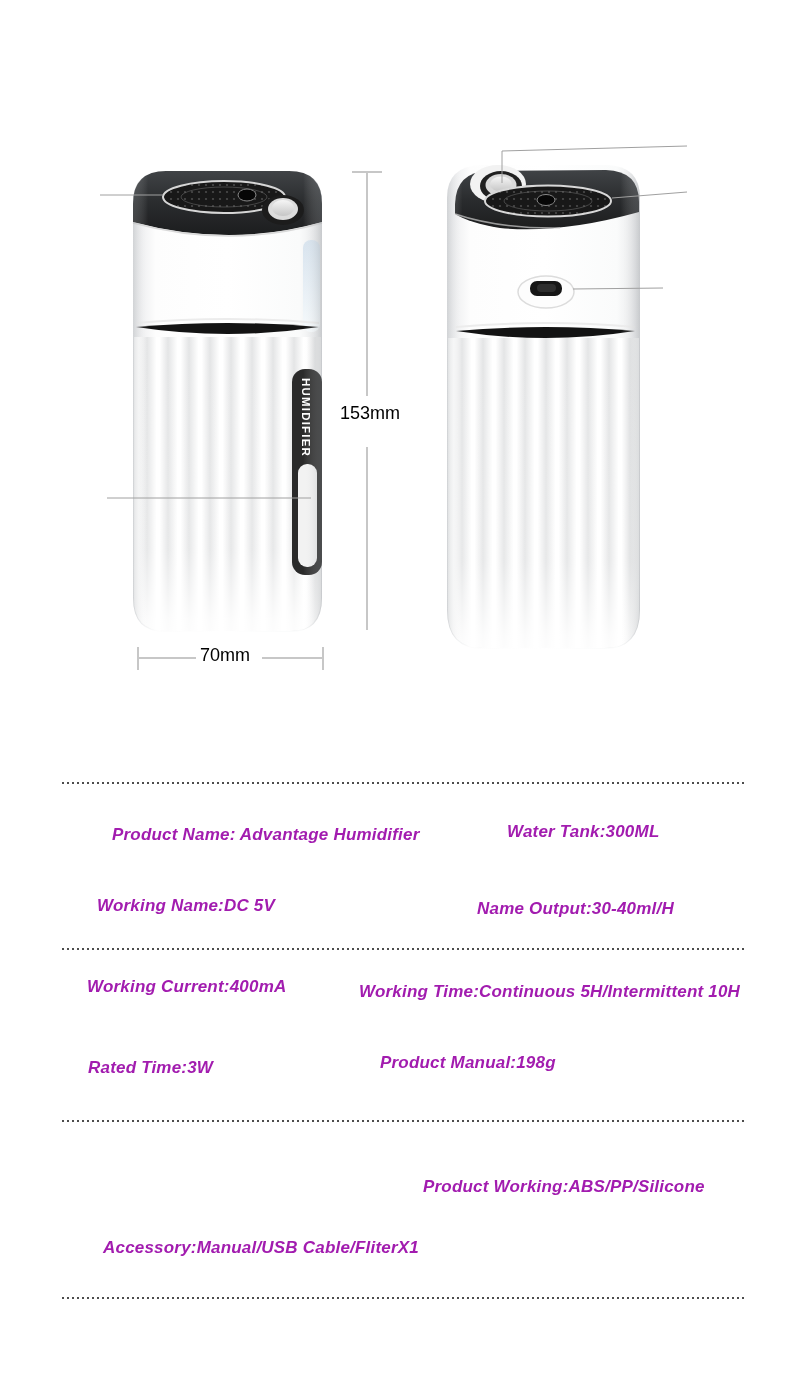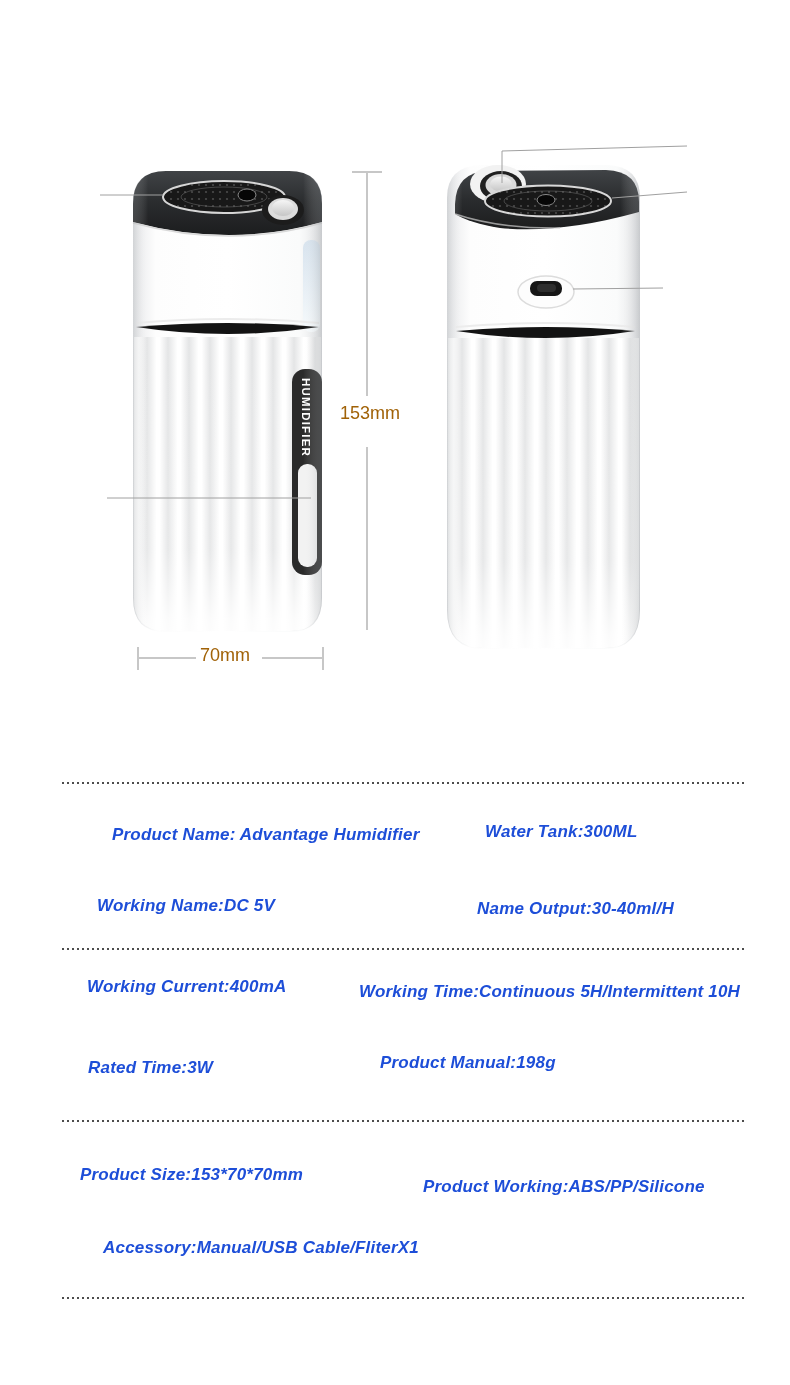--- a/index.html
+++ b/index.html
@@ -3,25 +3,25 @@
 <meta charset="utf-8">
 <style>
   html,body{margin:0;padding:0;background:#ffffff;}
   .stage{
     position:relative;width:790px;height:1385px;background:#fff;
     font-family:"Liberation Sans",sans-serif;overflow:hidden;
   }
   .photos{position:absolute;left:0;top:0;}
   .dim{
     position:absolute;font:400 18px/19px "Liberation Sans",sans-serif;
-    color:#a16207;white-space:nowrap;
+    color:#000000;white-space:nowrap;
   }
   .spec{
     position:absolute;font:italic 700 17px/21px "Liberation Sans",sans-serif;
-    color:#1d4ed8;white-space:nowrap;letter-spacing:.2px;
+    color:#a21caf;white-space:nowrap;letter-spacing:.2px;
   }
   .dotline{
     position:absolute;left:62px;width:683px;height:2px;
     background:repeating-linear-gradient(90deg,#4c4c4c 0 2px,transparent 2px 5px);
   }
 </style>
 </head>
 <body>
 
 <div class="stage">
@@ -163,29 +163,28 @@
 
   <div class="dim" style="left:340px;top:404px">153mm</div>
   <div class="dim" style="left:200px;top:646px">70mm</div>
 
   <div class="dotline" style="top:782px"></div>
   <div class="dotline" style="top:948px"></div>
   <div class="dotline" style="top:1120px"></div>
   <div class="dotline" style="top:1297px"></div>
 
   <div class="spec" style="left:112px;top:824px">Product Name: Advantage Humidifier</div>
-  <div class="spec" style="left:485px;top:821px">Water Tank:300ML</div>
+  <div class="spec" style="left:507px;top:821px">Water Tank:300ML</div>
 
   <div class="spec" style="left:97px;top:895px">Working Name:DC 5V</div>
   <div class="spec" style="left:477px;top:898px">Name Output:30-40ml/H</div>
 
   <div class="spec" style="left:87px;top:976px">Working Current:400mA</div>
   <div class="spec" style="left:359px;top:981px">Working Time:Continuous 5H/Intermittent 10H</div>
 
   <div class="spec" style="left:88px;top:1057px">Rated Time:3W</div>
   <div class="spec" style="left:380px;top:1052px">Product Manual:198g</div>
 
-  <div class="spec" style="left:80px;top:1164px">Product Size:153*70*70mm</div>
   <div class="spec" style="left:423px;top:1176px">Product Working:ABS/PP/Silicone</div>
 
   <div class="spec" style="left:103px;top:1237px">Accessory:Manual/USB Cable/FliterX1</div>
 
 </div>
 
 </body></html>

